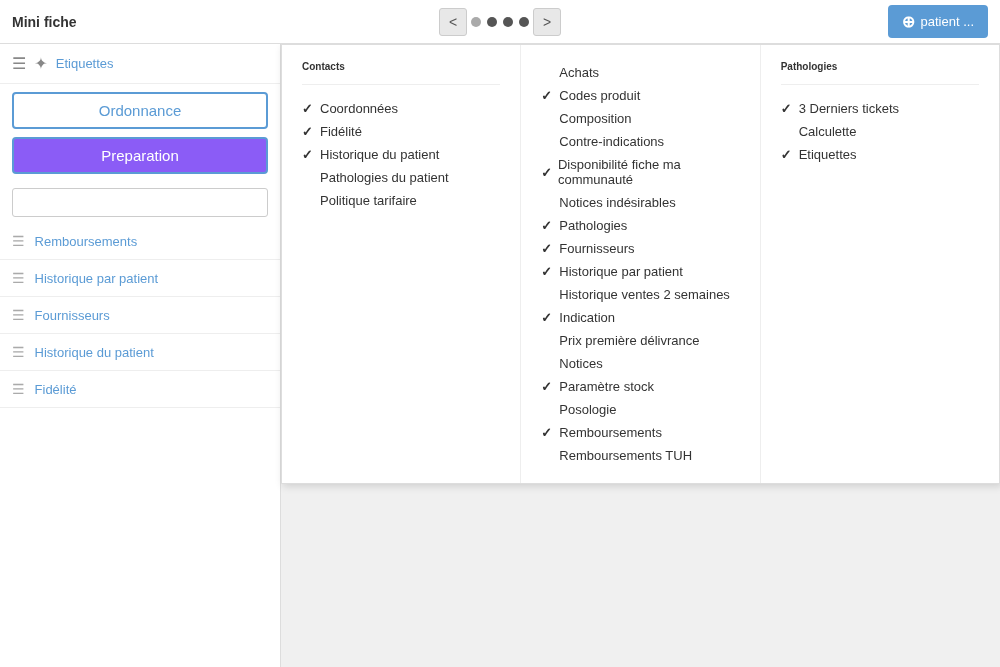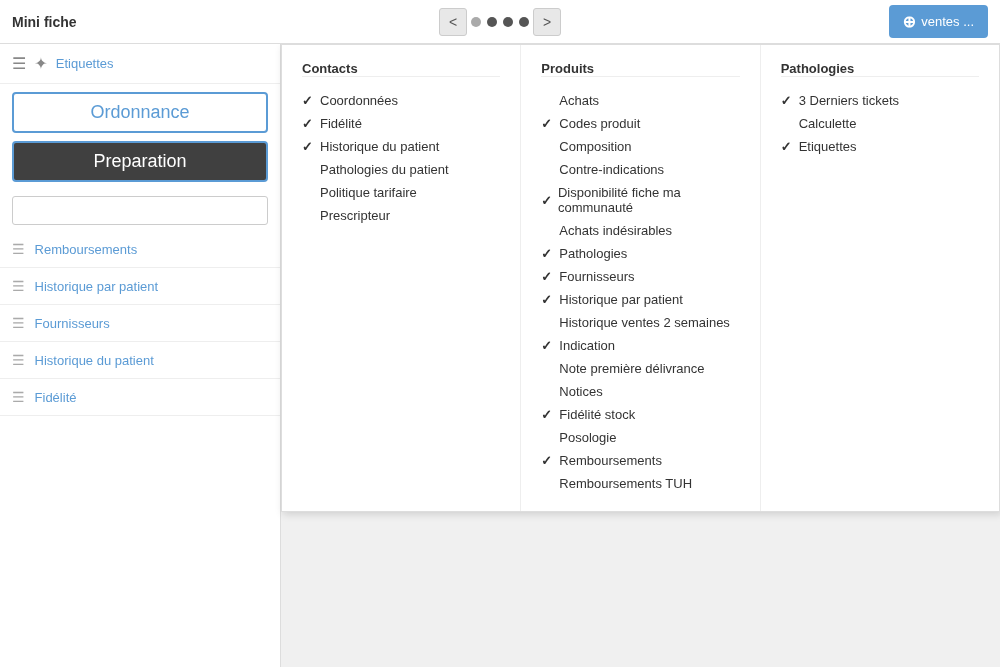--- a/index.html
+++ b/index.html
@@ -107,26 +107,26 @@
     }
     .sidebar-btn {
       display: block;
       width: calc(100% - 24px);
       margin: 8px 12px;
       padding: 8px;
       background: #fff;
       border: 2px solid #5b9bd5;
       border-radius: 4px;
       color: #5b9bd5;
-      font-size: 18px;
+      font-size: 15px;
       text-align: center;
       cursor: pointer;
     }
     .sidebar-btn.active {
-      background: #404040;
+      background: #8b5cf6;
       color: #fff;
     }
     .sidebar-search {
       margin: 6px 12px;
       width: calc(100% - 24px);
       padding: 6px 8px;
       border: 1px solid #ccc;
       border-radius: 3px;
       font-size: 13px;
       color: #999;
@@ -160,26 +160,26 @@
     }
     .dropdown-col {
       flex: 1;
       padding: 16px 20px;
       border-right: 1px solid #eee;
     }
     .dropdown-col:last-child {
       border-right: none;
     }
     .dropdown-col-header {
-      font-size: 13px;
+      font-size: 10px;
       font-weight: bold;
       color: #333;
       margin-bottom: 12px;
       border-bottom: 1px solid #eee;
-      padding-bottom: 0;
+      padding-bottom: 12px;
     }
     .dropdown-item {
       display: flex;
       align-items: center;
       padding: 4px 0;
       cursor: pointer;
       color: #333;
       font-size: 13px;
       gap: 4px;
     }
@@ -206,21 +206,21 @@
       <div class="dot"></div>
       <div class="dot active"></div>
       <div class="dot active"></div>
       <div class="dot active"></div>
     </div>
     <button class="nav-btn">&gt;</button>
   </div>
 
   <button class="add-btn">
     <span class="plus">⊕</span>
-    <span>ventes ...</span>
+    <span>patient ...</span>
   </button>
 </div>
 
 <div class="main-layout">
 
   <div class="sidebar">
     <div class="sidebar-top">
       <span class="sidebar-icon">☰</span>
       <span class="sidebar-icon">✦</span>
       <span class="etiquettes-label">Etiquettes</span>
@@ -269,28 +269,23 @@
           <span>Historique du patient</span>
         </div>
       <div class="dropdown-item">
           <span class="check empty">✓</span>
           <span>Pathologies du patient</span>
         </div>
       <div class="dropdown-item">
           <span class="check empty">✓</span>
           <span>Politique tarifaire</span>
         </div>
-      <div class="dropdown-item">
-          <span class="check empty">✓</span>
-          <span>Prescripteur</span>
-        </div>
     </div>
 
     <div class="dropdown-col">
-      <div class="dropdown-col-header">Produits</div>
       <div class="dropdown-item">
           <span class="check empty">✓</span>
           <span>Achats</span>
         </div>
       <div class="dropdown-item">
           <span class="check">✓</span>
           <span>Codes produit</span>
         </div>
       <div class="dropdown-item">
           <span class="check empty">✓</span>
@@ -299,21 +294,21 @@
       <div class="dropdown-item">
           <span class="check empty">✓</span>
           <span>Contre-indications</span>
         </div>
       <div class="dropdown-item">
           <span class="check">✓</span>
           <span>Disponibilité fiche ma communauté</span>
         </div>
       <div class="dropdown-item">
           <span class="check empty">✓</span>
-          <span>Achats indésirables</span>
+          <span>Notices indésirables</span>
         </div>
       <div class="dropdown-item">
           <span class="check">✓</span>
           <span>Pathologies</span>
         </div>
       <div class="dropdown-item">
           <span class="check">✓</span>
           <span>Fournisseurs</span>
         </div>
       <div class="dropdown-item">
@@ -323,29 +318,29 @@
       <div class="dropdown-item">
           <span class="check empty">✓</span>
           <span>Historique ventes 2 semaines</span>
         </div>
       <div class="dropdown-item">
           <span class="check">✓</span>
           <span>Indication</span>
         </div>
       <div class="dropdown-item">
           <span class="check empty">✓</span>
-          <span>Note première délivrance</span>
+          <span>Prix première délivrance</span>
         </div>
       <div class="dropdown-item">
           <span class="check empty">✓</span>
           <span>Notices</span>
         </div>
       <div class="dropdown-item">
           <span class="check">✓</span>
-          <span>Fidélité stock</span>
+          <span>Paramètre stock</span>
         </div>
       <div class="dropdown-item">
           <span class="check empty">✓</span>
           <span>Posologie</span>
         </div>
       <div class="dropdown-item">
           <span class="check">✓</span>
           <span>Remboursements</span>
         </div>
       <div class="dropdown-item">

